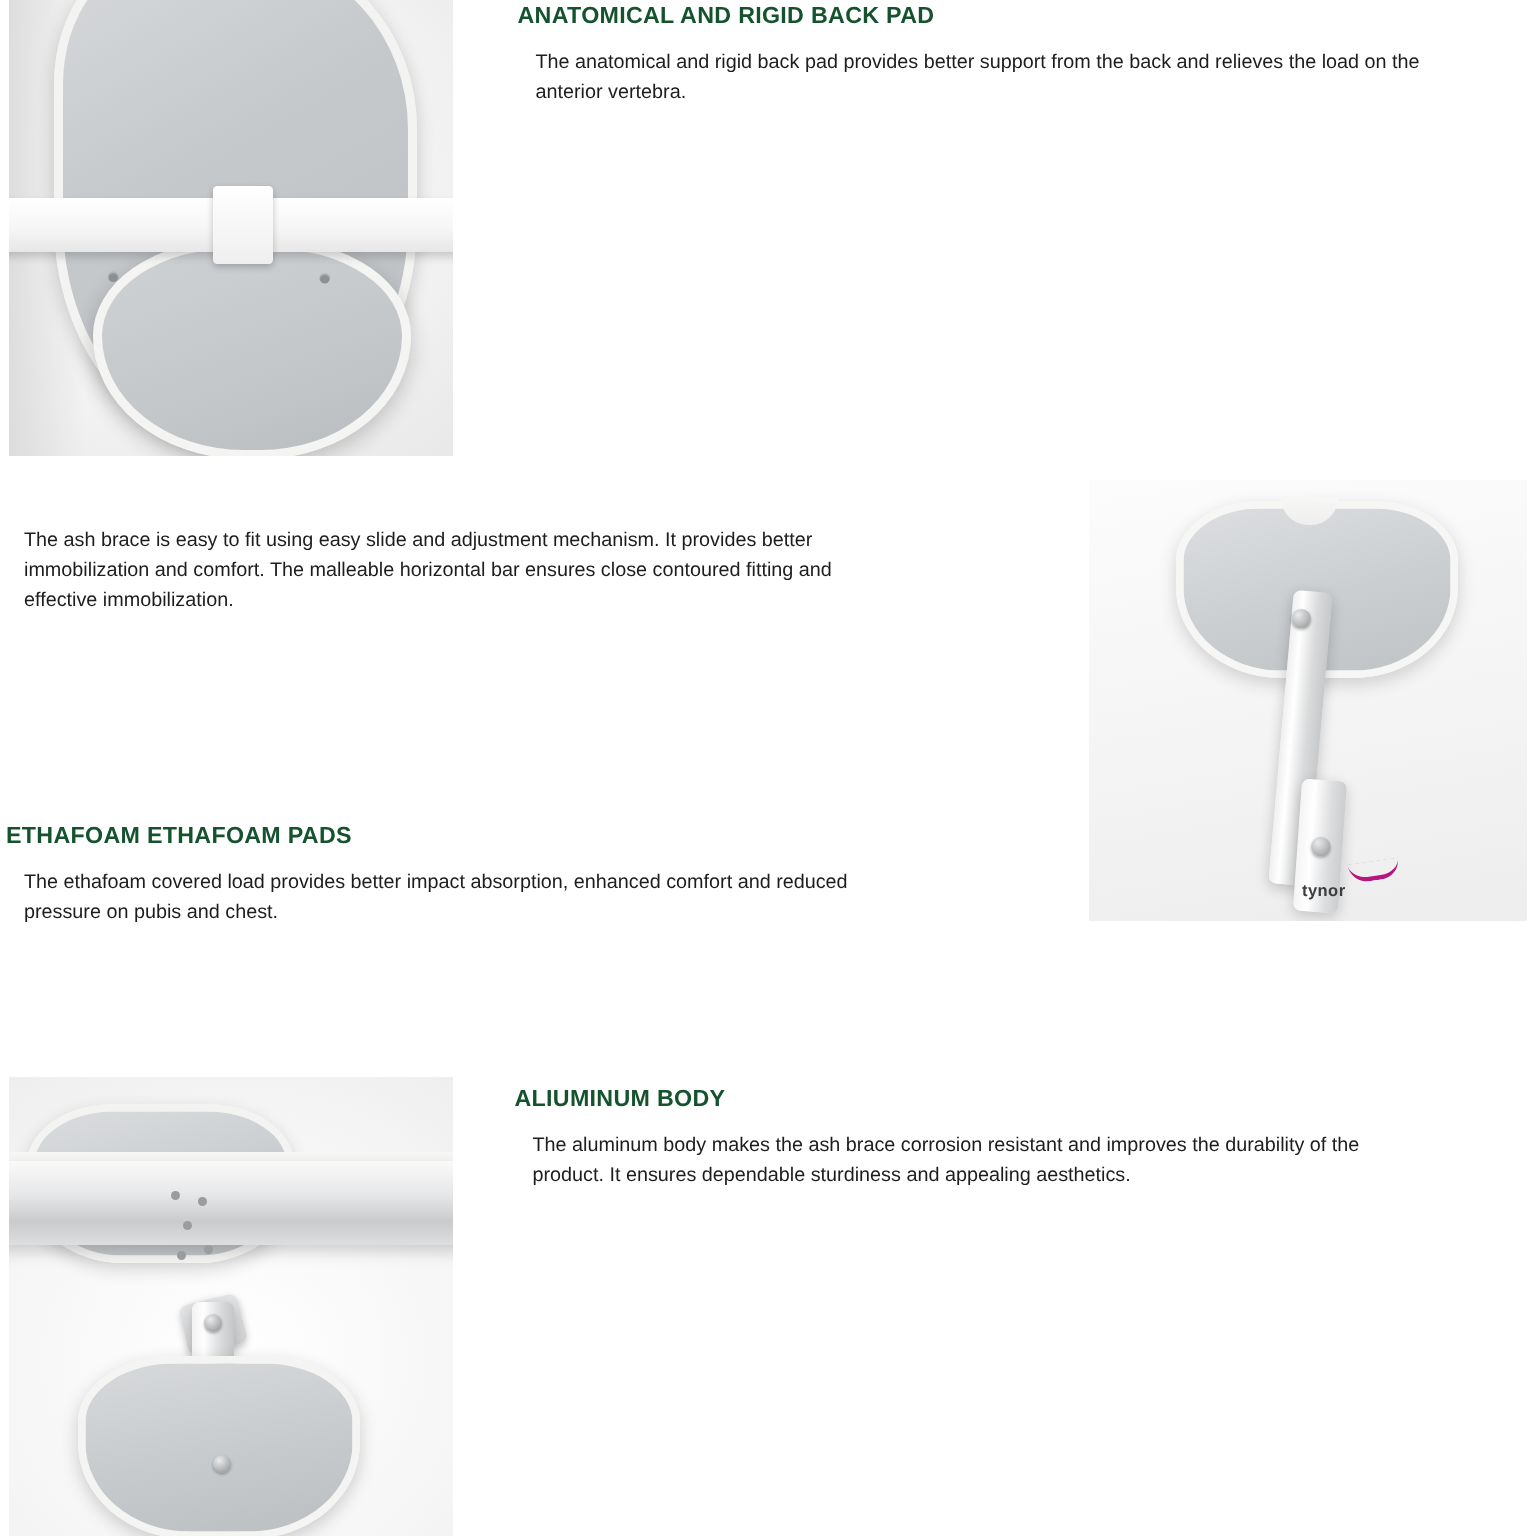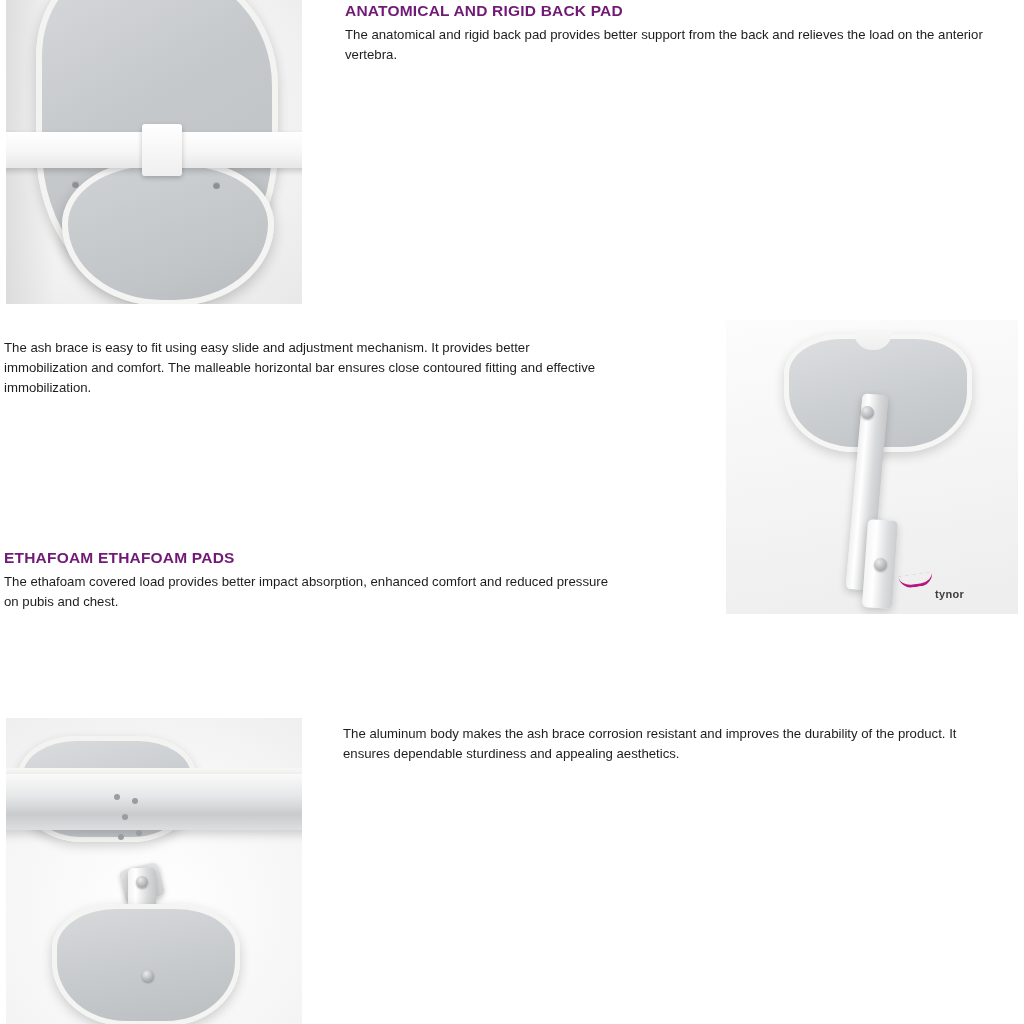--- a/index.html
+++ b/index.html
@@ -22,29 +22,29 @@
   }
 
   
   .feature {
     position: absolute;
   }
   .feature-title {
     font-size: 15.5px;
     font-weight: bold;
     letter-spacing: 0.2px;
-    color: #701a75;
+    color: #14532d;
     margin: 0 0 6px 0;
     line-height: 1.1;
   }
   .feature-body {
     font-size: 13.2px;
     line-height: 1.52;
     color: #1d1d1d;
-    margin: 0;
+    margin: 12px;
   }
 
   
   #f-backpad   { left: 345px; top: 0px;    width: 640px; }
   #f-backpad .feature-title { margin-top: 2px; }
   #f-custom    { left: 4px;   top: 338px;  width: 610px; }
   #f-etha      { left: 4px;   top: 549px;  width: 615px; }
   #f-alum      { left: 343px; top: 724px;  width: 620px; }
 
   
@@ -167,21 +167,21 @@
     border-radius: 50%;
     background: radial-gradient(circle at 35% 30%, #e9eaeb 0%, #a9acae 70%, #8f9294 100%);
     box-shadow: 0 1px 2px rgba(0,0,0,0.3);
   }
   #photo-bar .s1 { left: 135px; top: 86px; }
   #photo-bar .s2 { left: 148px; top: 238px; }
   #photo-bar .brand {
     position: absolute;
     left: 142px; top: 254px;
     width: 96px;
-    text-align: right;
+    text-align: left;
     font-size: 11px;
     font-weight: bold;
     color: #3d3d3d;
     letter-spacing: 0.3px;
   }
   #photo-bar .brand .swoosh {
     display: block;
     width: 34px; height: 10px;
     margin: 0 auto 1px auto;
     border-bottom: 3px solid #b5177e;
@@ -332,16 +332,17 @@
       <div class="dot d5"></div>
     </div>
     <div class="clampbody"></div>
     <div class="vstrut"></div>
     <div class="pubispad"></div>
     <div class="clampscrew c1"></div>
     <div class="clampscrew c2"></div>
   </div>
 
   <div class="feature" id="f-alum">
+    <h3 class="feature-title">ALIUMINUM BODY</h3>
     <p class="feature-body">The aluminum body makes the ash brace corrosion resistant and improves the durability of the product. It ensures dependable sturdiness and appealing aesthetics.</p>
   </div>
 
 </div>
 
 </body></html>

